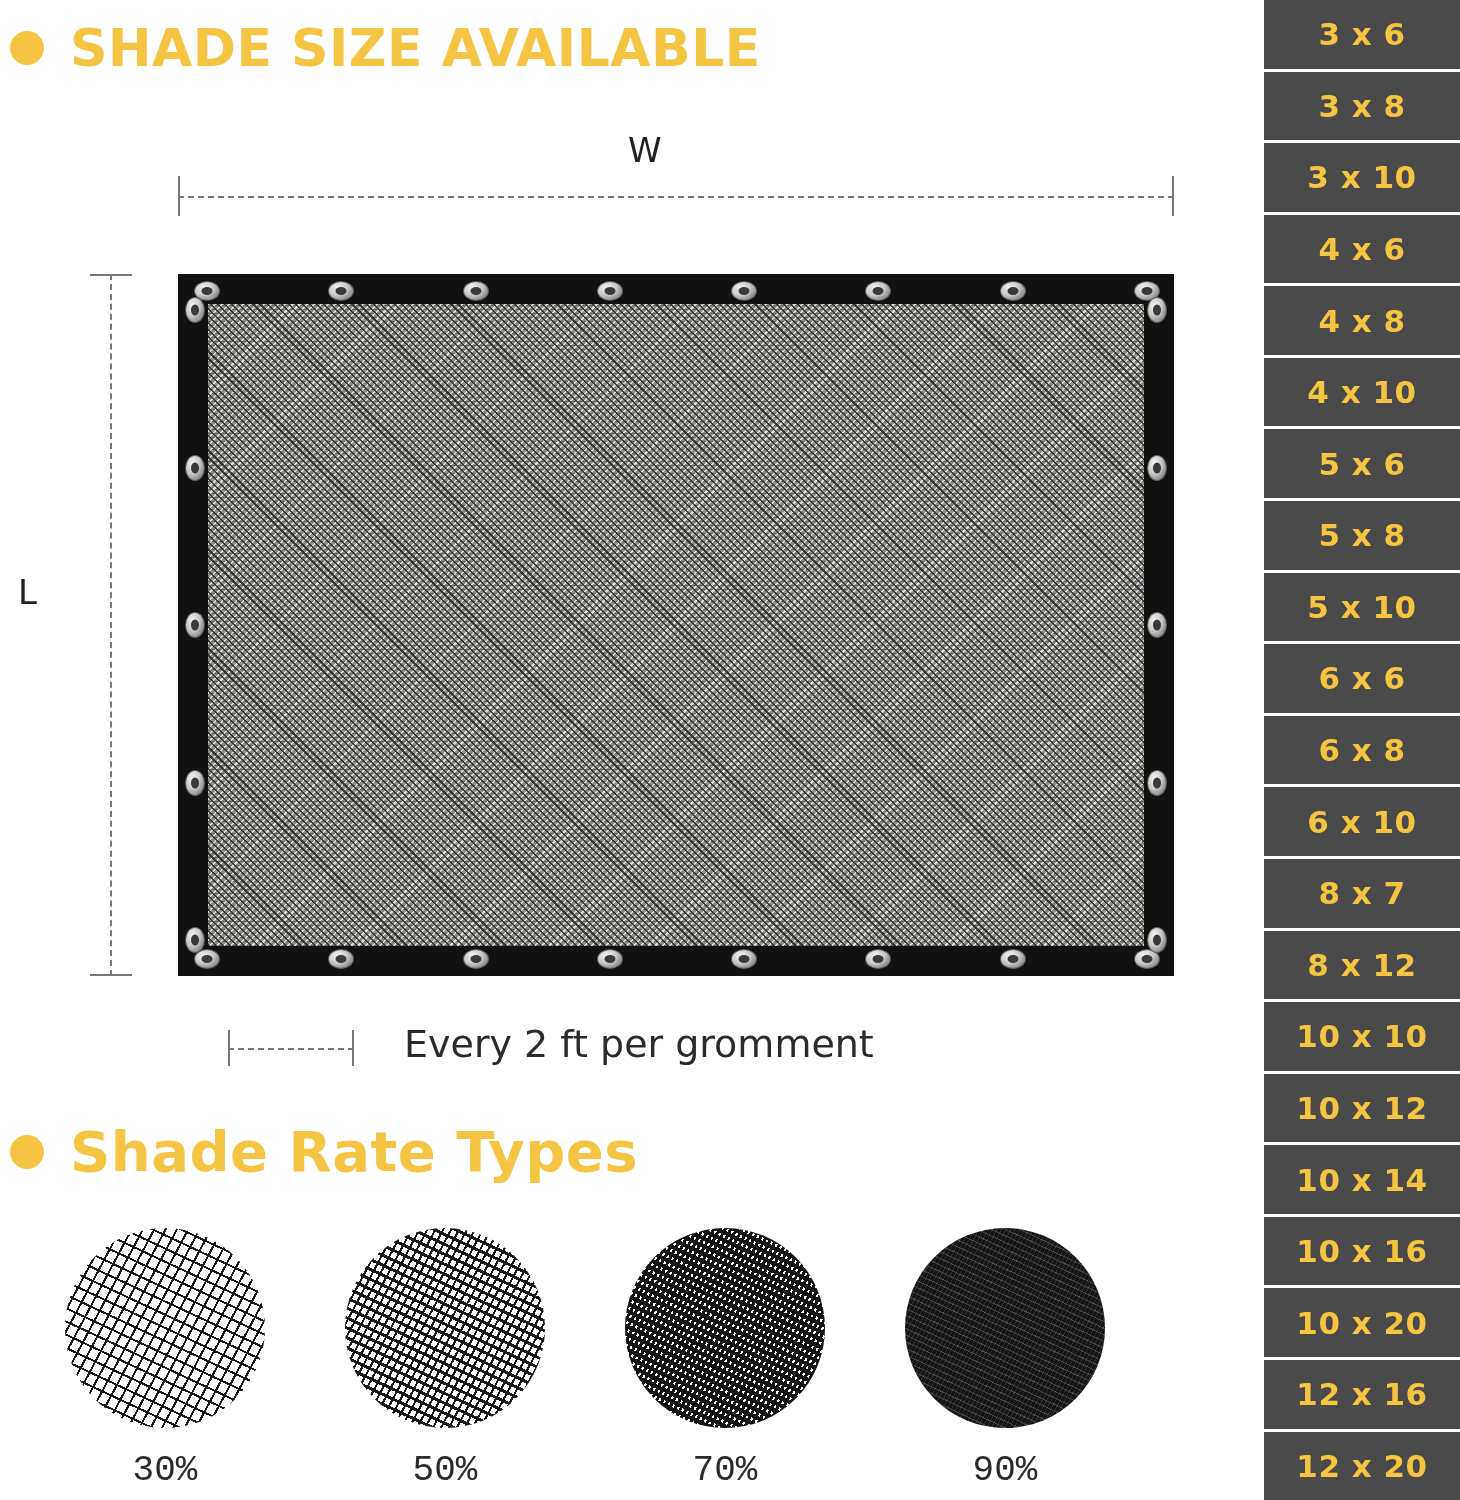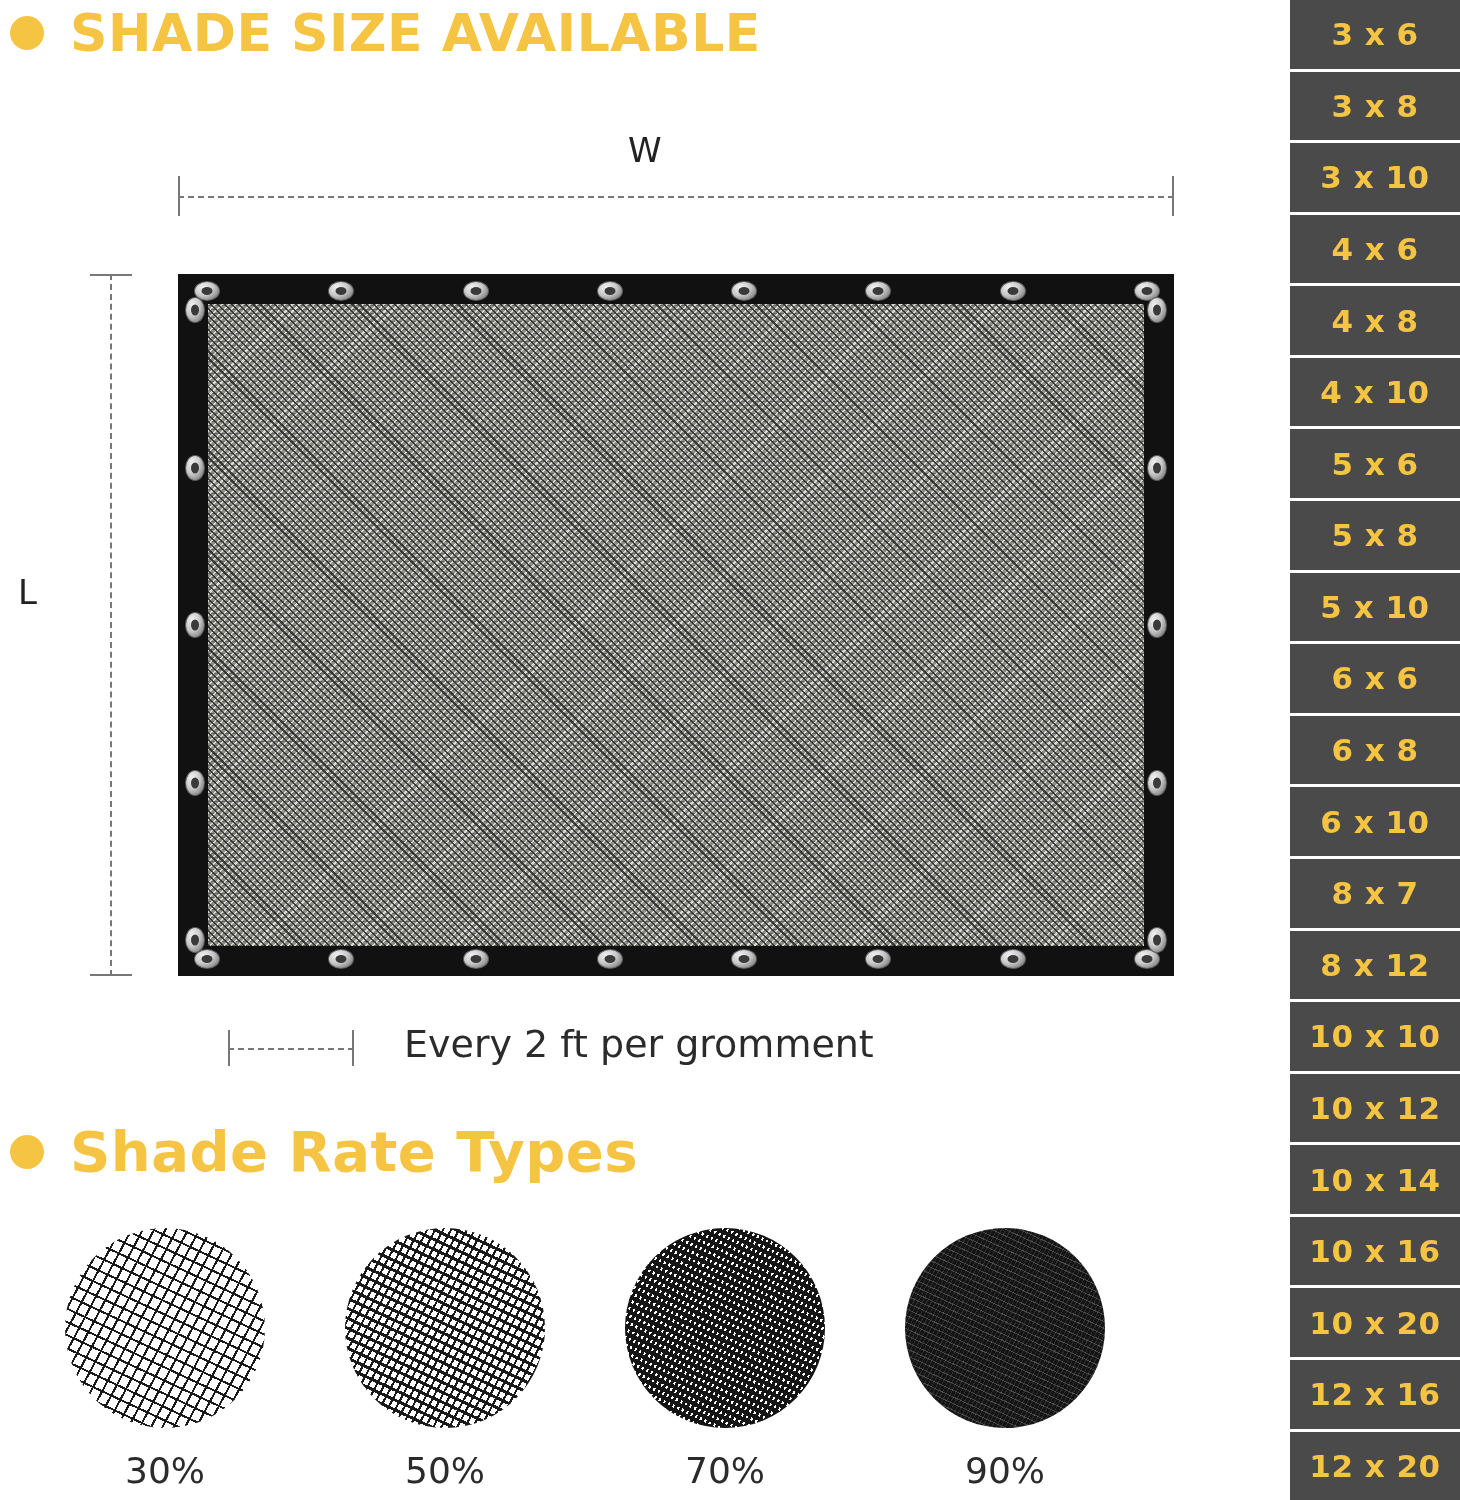--- a/index.html
+++ b/index.html
@@ -38,21 +38,21 @@
   }
   .heading-text {
     margin-left: 26px;
     color: #F5C442;
     font-weight: bold;
     letter-spacing: 0.5px;
     white-space: nowrap;
   }
   #heading-shade-size {
     left: 10px;
-    top: 7px;
+    top: 22px;
   }
   #heading-shade-size .heading-text {
     font-size: 52px;
     line-height: 52px;
   }
   #heading-shade-rate {
     left: 10px;
     top: 1126px;
   }
   #heading-shade-rate .heading-text {
@@ -210,20 +210,21 @@
     margin-left: 12px;
   }
 
   
   #swatch-row {
     position: absolute;
     left: 60px;
     top: 1228px;
     width: 1080px;
     height: 260px;
+    font-family: Liberation Mono, monospace;
   }
   .swatch-item {
     position: absolute;
     top: 0;
     width: 210px;
     text-align: center;
   }
   .swatch-circle {
     width: 200px;
     height: 200px;
@@ -257,21 +258,21 @@
     background-image:
       repeating-linear-gradient(25deg, rgba(255,255,255,0.20) 0px, rgba(255,255,255,0.20) 1px, rgba(0,0,0,0) 1px, rgba(0,0,0,0) 6px),
       repeating-linear-gradient(-62deg, rgba(255,255,255,0.10) 0px, rgba(255,255,255,0.10) 1px, rgba(0,0,0,0) 1px, rgba(0,0,0,0) 4px);
   }
 
   
   #size-list {
     position: absolute;
     right: 0;
     top: 0;
-    width: 170px;
+    width: 196px;
     height: 1500px;
     display: flex;
     flex-direction: column;
   }
   .size-chip {
     flex: 1 1 0;
     margin-bottom: 3px;
     background: #4a4a4a;
     color: #F5C442;
     font-size: 31px;

